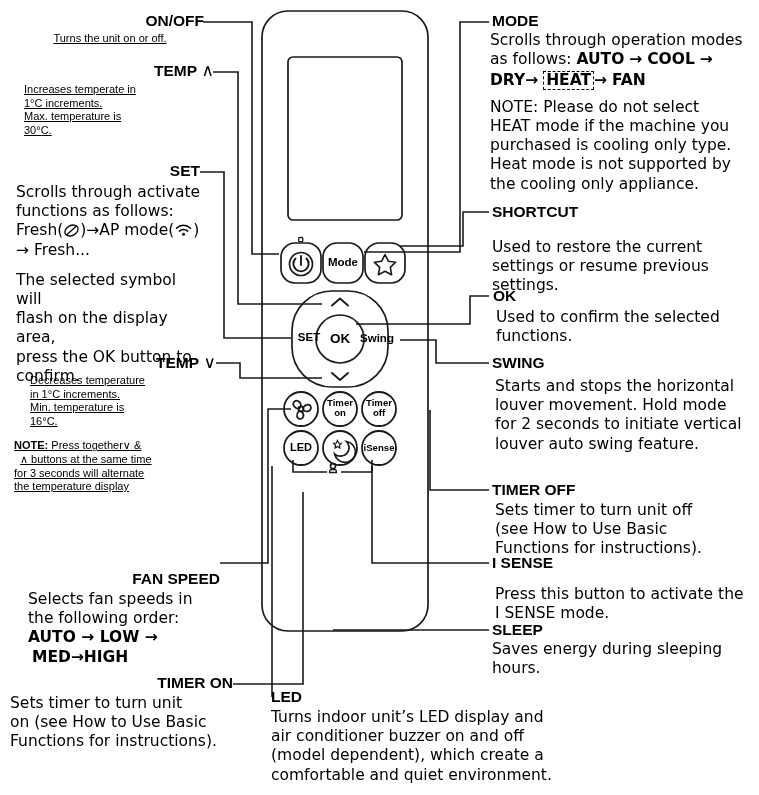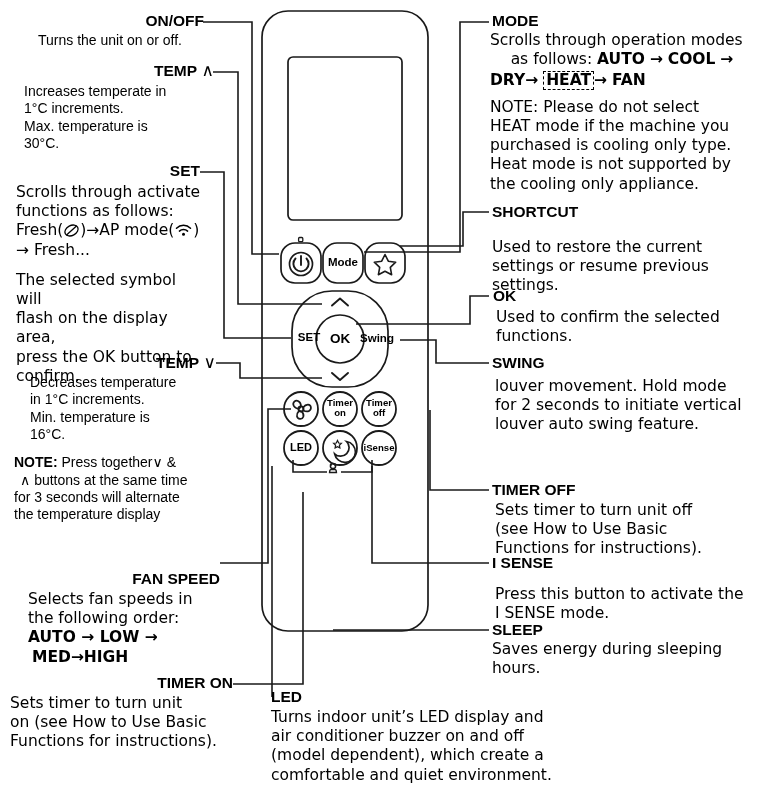--- a/index.html
+++ b/index.html
@@ -4,21 +4,21 @@
 <style>
   html,body{margin:0;padding:0;background:#fff;}
   body{width:759px;height:795px;position:relative;overflow:hidden;
        font-family:"Liberation Sans",sans-serif;color:#000;}
   .stage{position:absolute;left:0;top:0;width:759px;height:795px;}
   svg.lines{position:absolute;left:0;top:0;width:759px;height:795px;}
 
   .blk{position:absolute;}
   .hd{font-weight:bold;font-size:15.5px;line-height:1.22;}
   .bd{font-size:15.5px;line-height:1.24;font-family:"DejaVu Sans",sans-serif;}
-  .bd2{font-size:14px;line-height:1.24;font-family:"Liberation Sans",sans-serif;}
+  .bd2{font-size:11px;line-height:1.24;font-family:"Liberation Sans",sans-serif;text-decoration:underline;}
   .r{text-align:right;}
   .c{text-align:center;}
   .bold{font-weight:bold;}
   .heatbox{border:1.6px dashed #000;padding:0 2px;display:inline-block;line-height:1.05;}
   .sym{font-family:"DejaVu Sans",sans-serif;}
 
   
   .btntxt{position:absolute;font-family:"Liberation Sans",sans-serif;
           font-weight:bold;text-align:center;}
 </style>
@@ -230,21 +230,21 @@
       <div>air conditioner buzzer on and off</div>
       <div>(model dependent), which create a</div>
       <div>comfortable and quiet environment.</div>
     </div>
   </div>
 
   <div class="blk" style="left:492px;top:12px;width:262px;">
     <div class="hd">MODE</div>
     <div class="bd" style="margin-top:0px;margin-left:-2px;">
       <div>Scrolls through operation modes</div>
-      <div style="white-space:nowrap;text-align:center;">
+      <div style="white-space:nowrap;">
         <span>as follows:</span>
         <span class="bold">AUTO</span>
         <span class="bold sym">→</span>
         <span class="bold">COOL</span>
         <span class="bold sym">→</span>
       </div>
       <div style="white-space:nowrap;line-height:1.45;">
         <span class="bold">DRY</span><span class="bold sym">→</span>
         <span class="heatbox bold">HEAT</span><span class="bold sym">→</span>
         <span class="bold">FAN</span>
@@ -271,20 +271,21 @@
     <div class="hd">OK</div>
     <div class="bd" style="margin-top:2px;margin-left:3px;">
       <div>Used to confirm the selected</div>
       <div>functions.</div>
     </div>
   </div>
 
   <div class="blk" style="left:492px;top:354px;width:262px;">
     <div class="hd">SWING</div>
     <div class="bd" style="margin-top:4px;margin-left:3px;">
+      <div>Starts and stops the horizontal</div>
       <div>louver movement. Hold mode</div>
       <div>for 2 seconds to initiate vertical</div>
       <div>louver auto swing feature.</div>
     </div>
   </div>
 
   <div class="blk" style="left:492px;top:481px;width:256px;">
     <div class="hd">TIMER OFF</div>
     <div class="bd" style="margin-top:1px;margin-left:3px;">
       <div>Sets timer to turn unit off</div>

